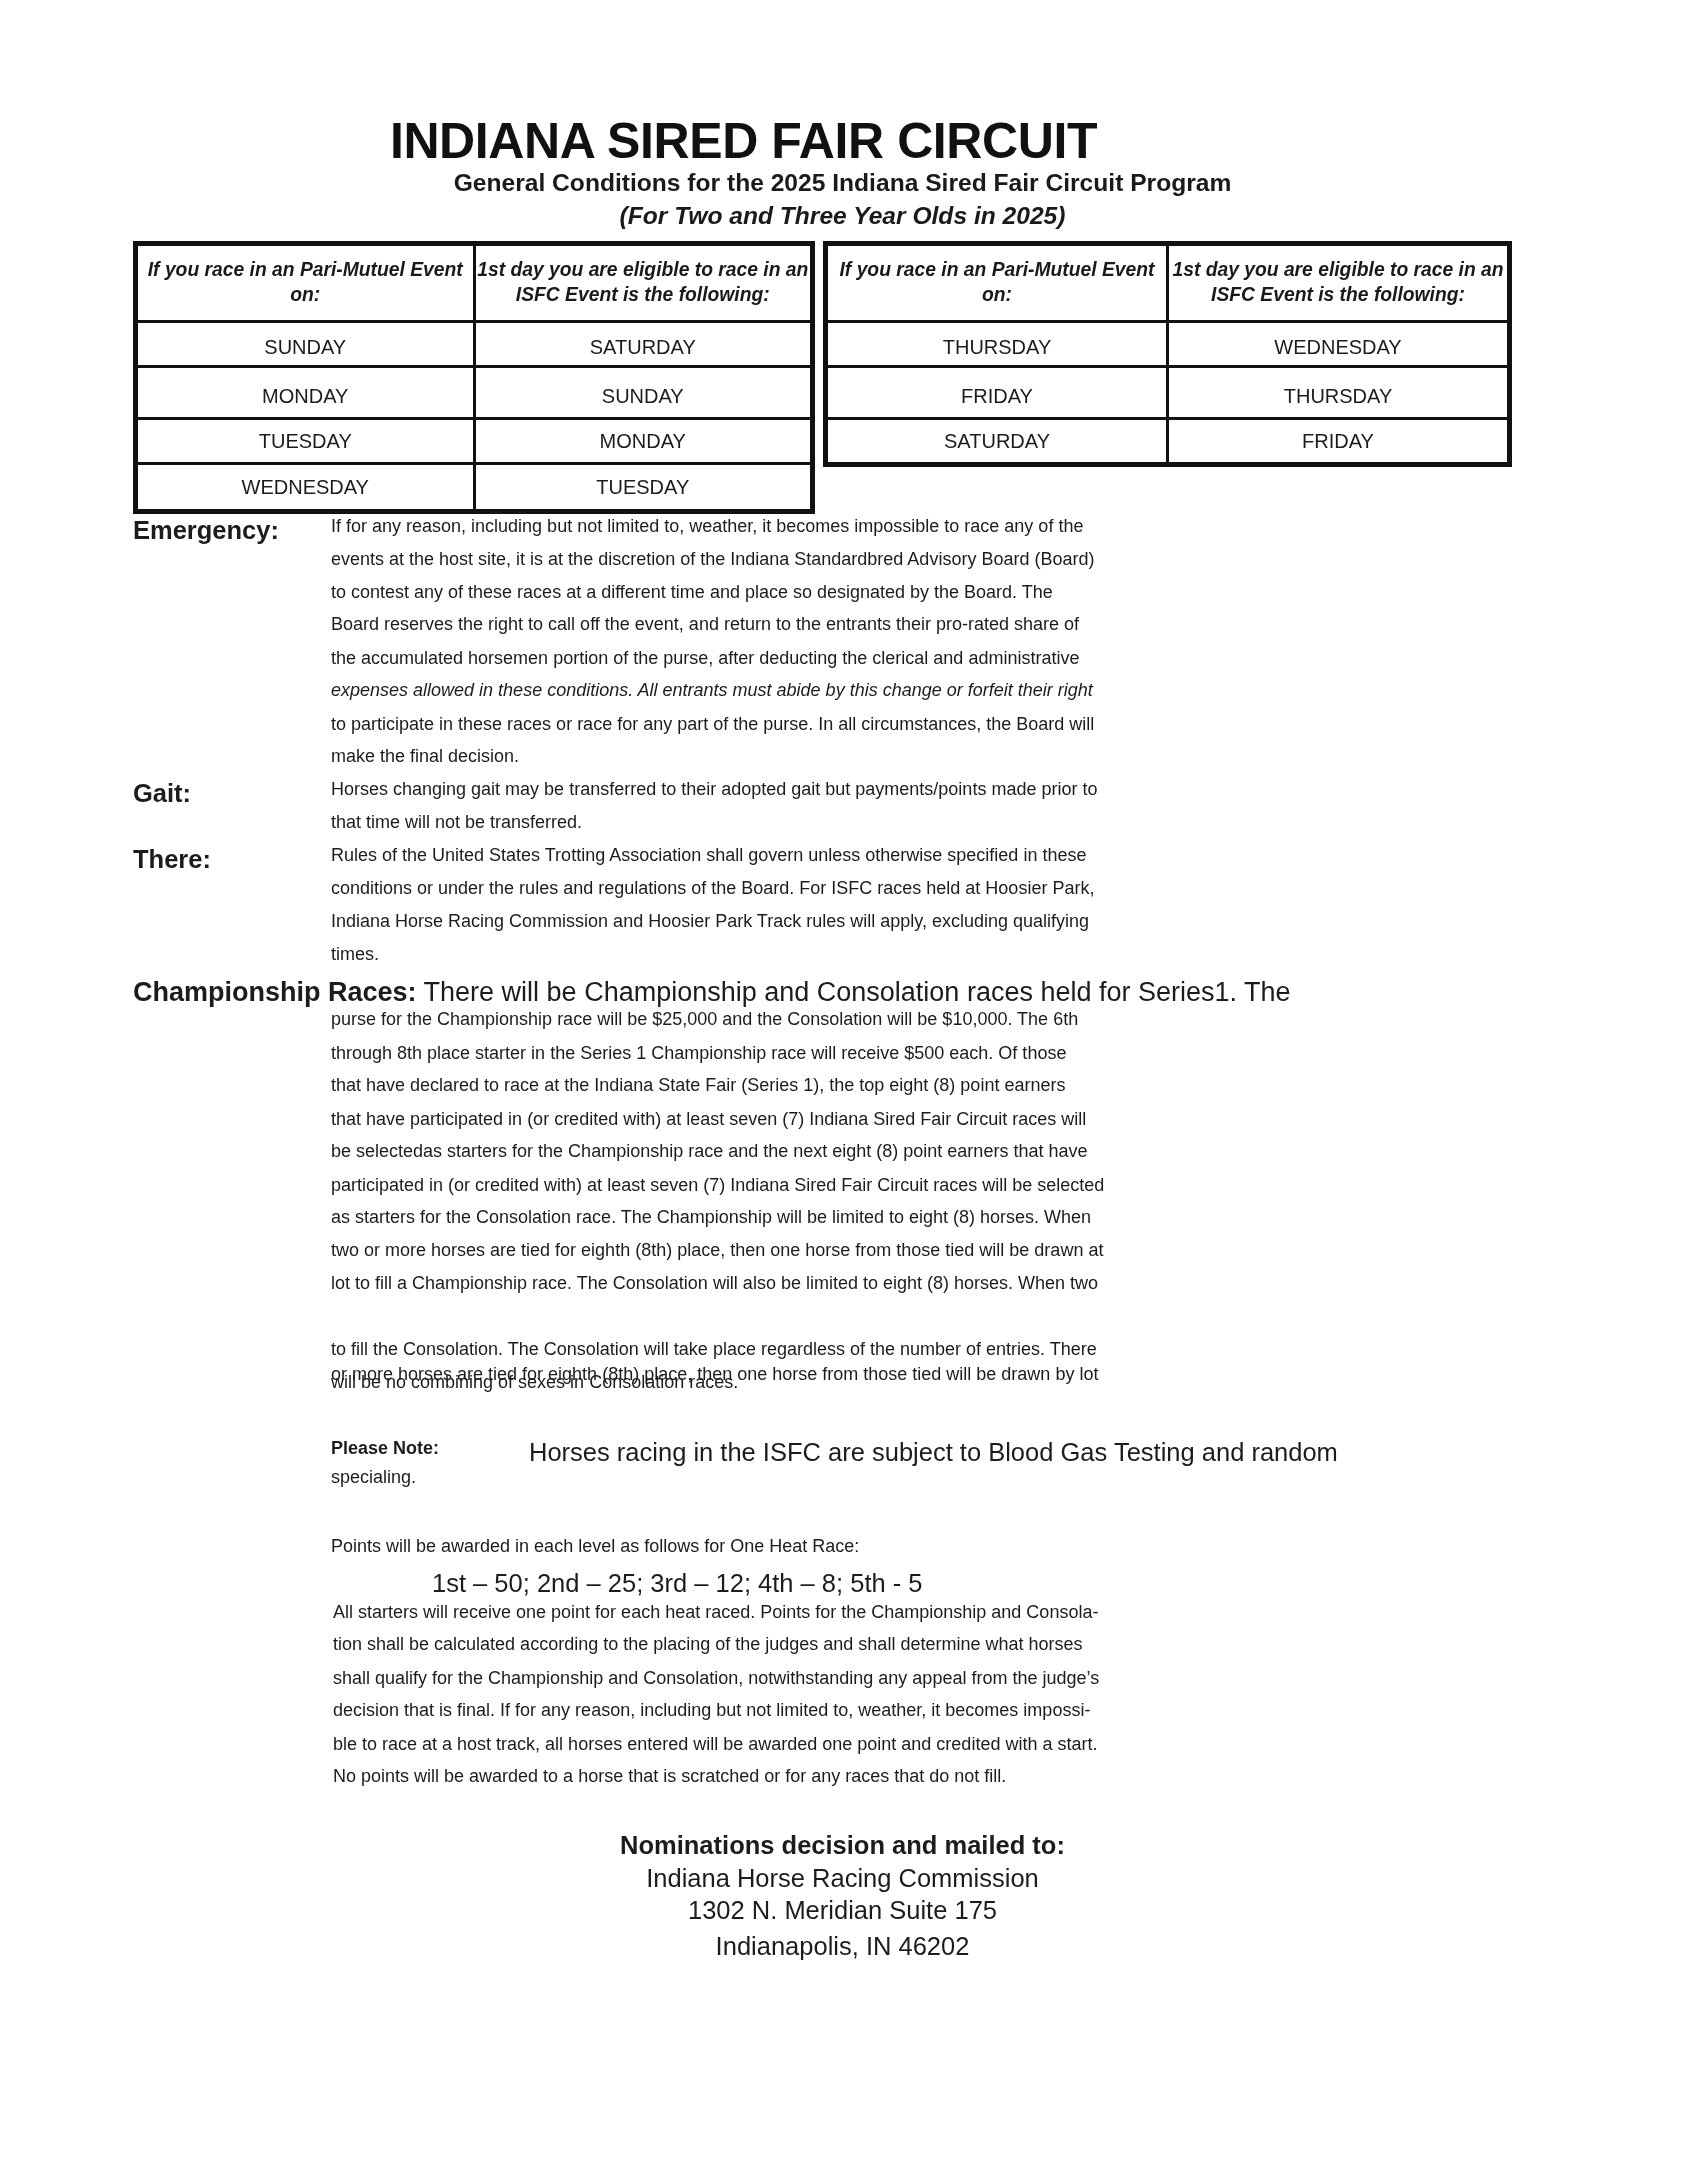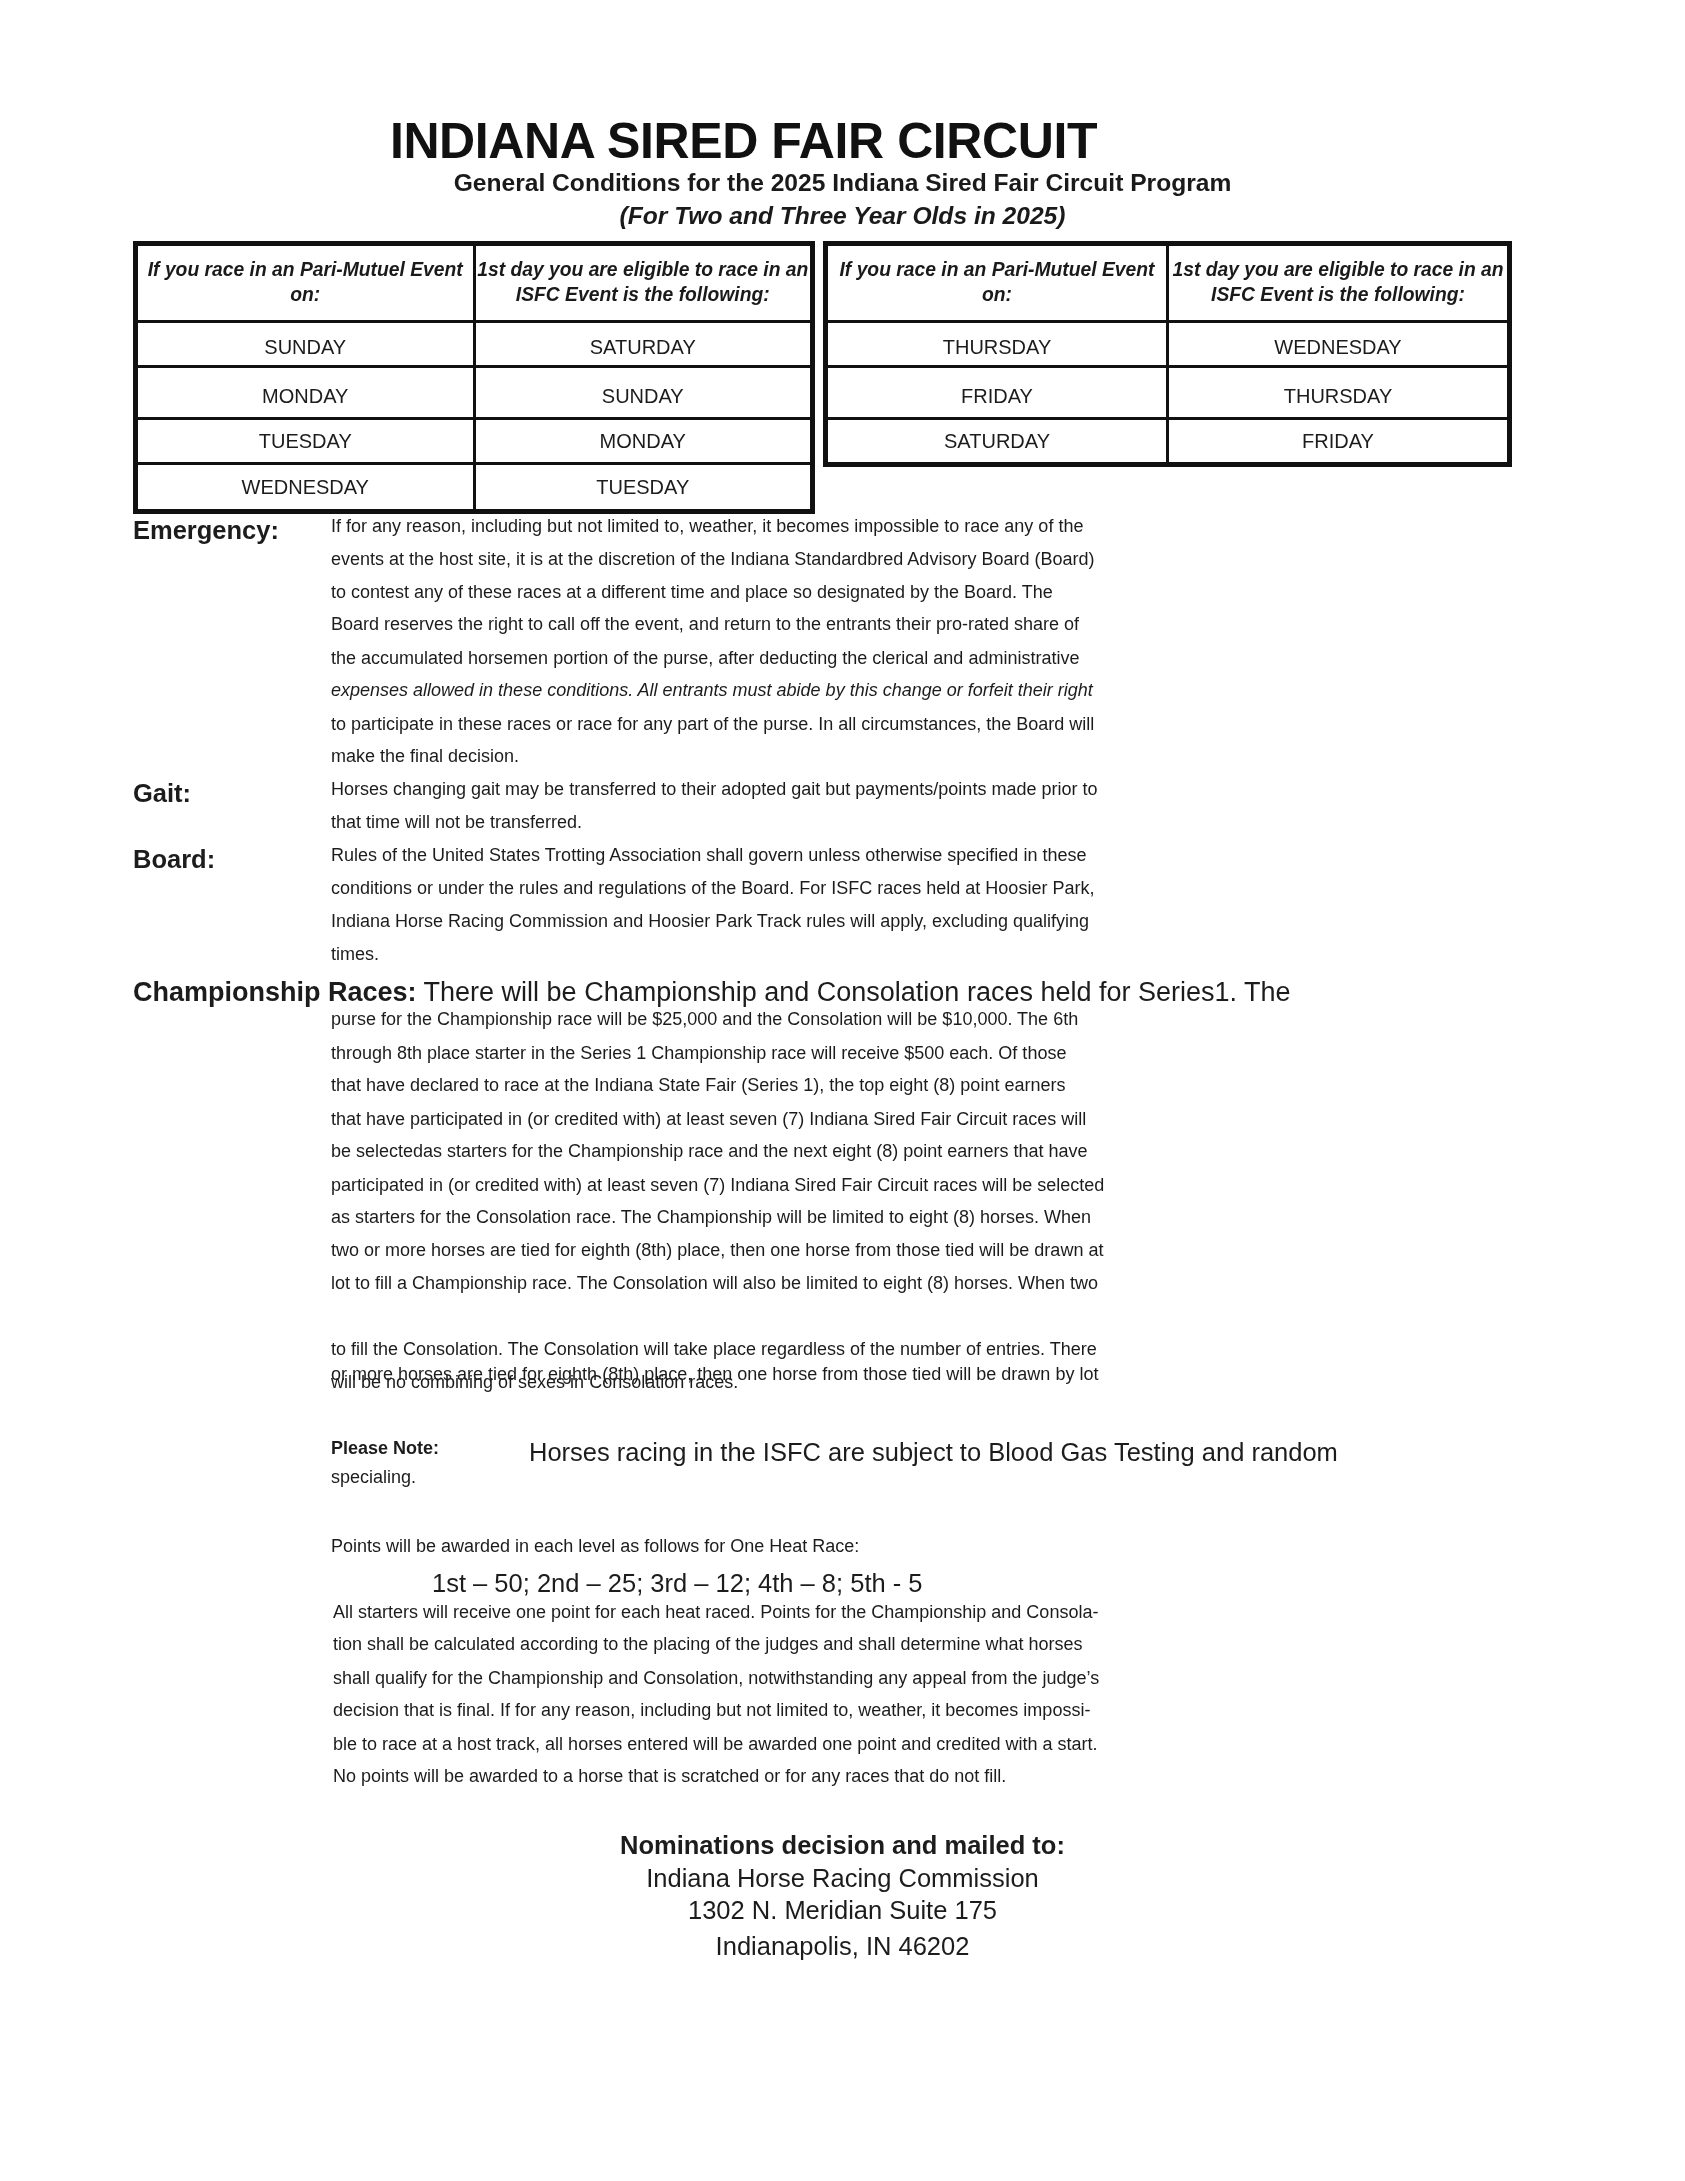--- a/index.html
+++ b/index.html
@@ -98,21 +98,21 @@
   <div class="abs line" style="top: 714px; transform-origin: left top;">to participate in these races or race for any part of the purse.  In all circumstances, the Board will</div>
   <div class="abs line" style="top: 746px; transform-origin: left top; text-align: right;">make the final decision.</div>
 </div>
 
 <div class="abs label" style="top: 779px; transform-origin: left top;">Gait:</div>
 <div>
   <div class="abs line" style="top: 779px; transform-origin: left top;">Horses changing gait may be transferred to their adopted gait but payments/points made prior to</div>
   <div class="abs line" style="top: 812px; transform-origin: left top;">that time will not be transferred.</div>
 </div>
 
-<div class="abs label" style="top: 845px; transform-origin: left top;">Board:</div>
+<div class="abs label" style="top: 845px; transform-origin: left top;">There:</div>
 <div>
   <div class="abs line" style="top: 845px; transform-origin: left top;">Rules of the United States Trotting Association shall govern unless otherwise specified in these</div>
   <div class="abs line" style="top: 878px; transform-origin: left top;">conditions or under the rules and regulations of the Board. For ISFC races held at Hoosier Park,</div>
   <div class="abs line" style="top: 911px; transform-origin: left top;">Indiana Horse Racing Commission and Hoosier Park Track rules will apply, excluding qualifying</div>
   <div class="abs line" style="top: 944px; transform-origin: left top;">times.</div>
 </div>
 
 <div class="abs" style="top:977px; left:133px; font-size:27px;">
   <span style="font-weight:bold">Championship Races:</span>
   <span>There will be Championship and Consolation races held for Series1.  The</span>

